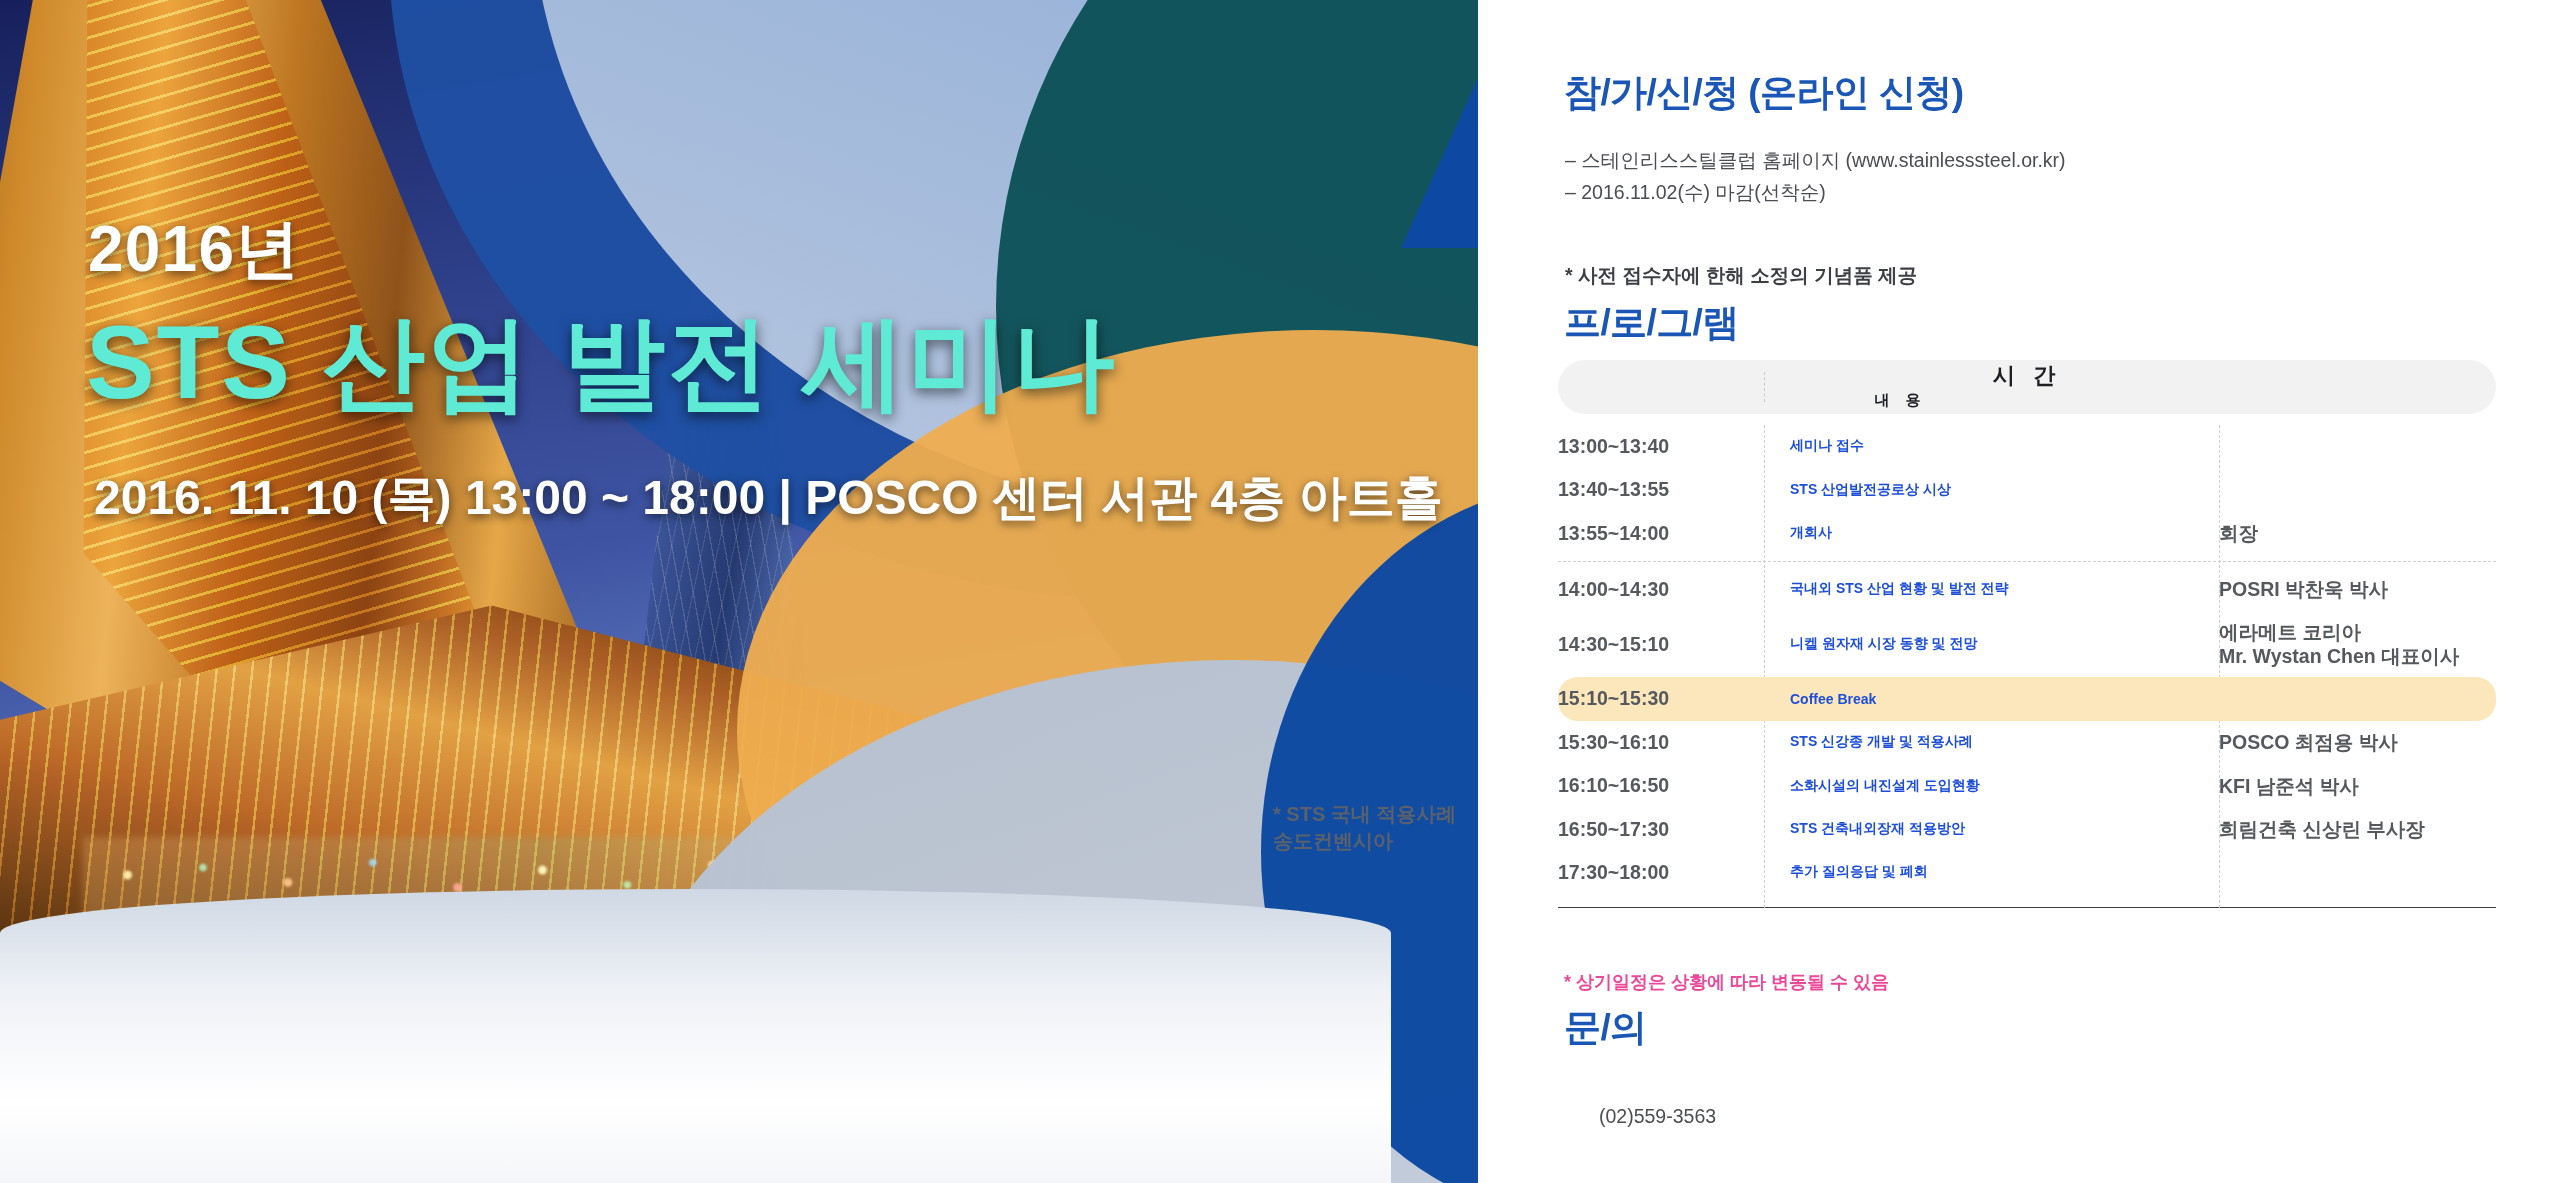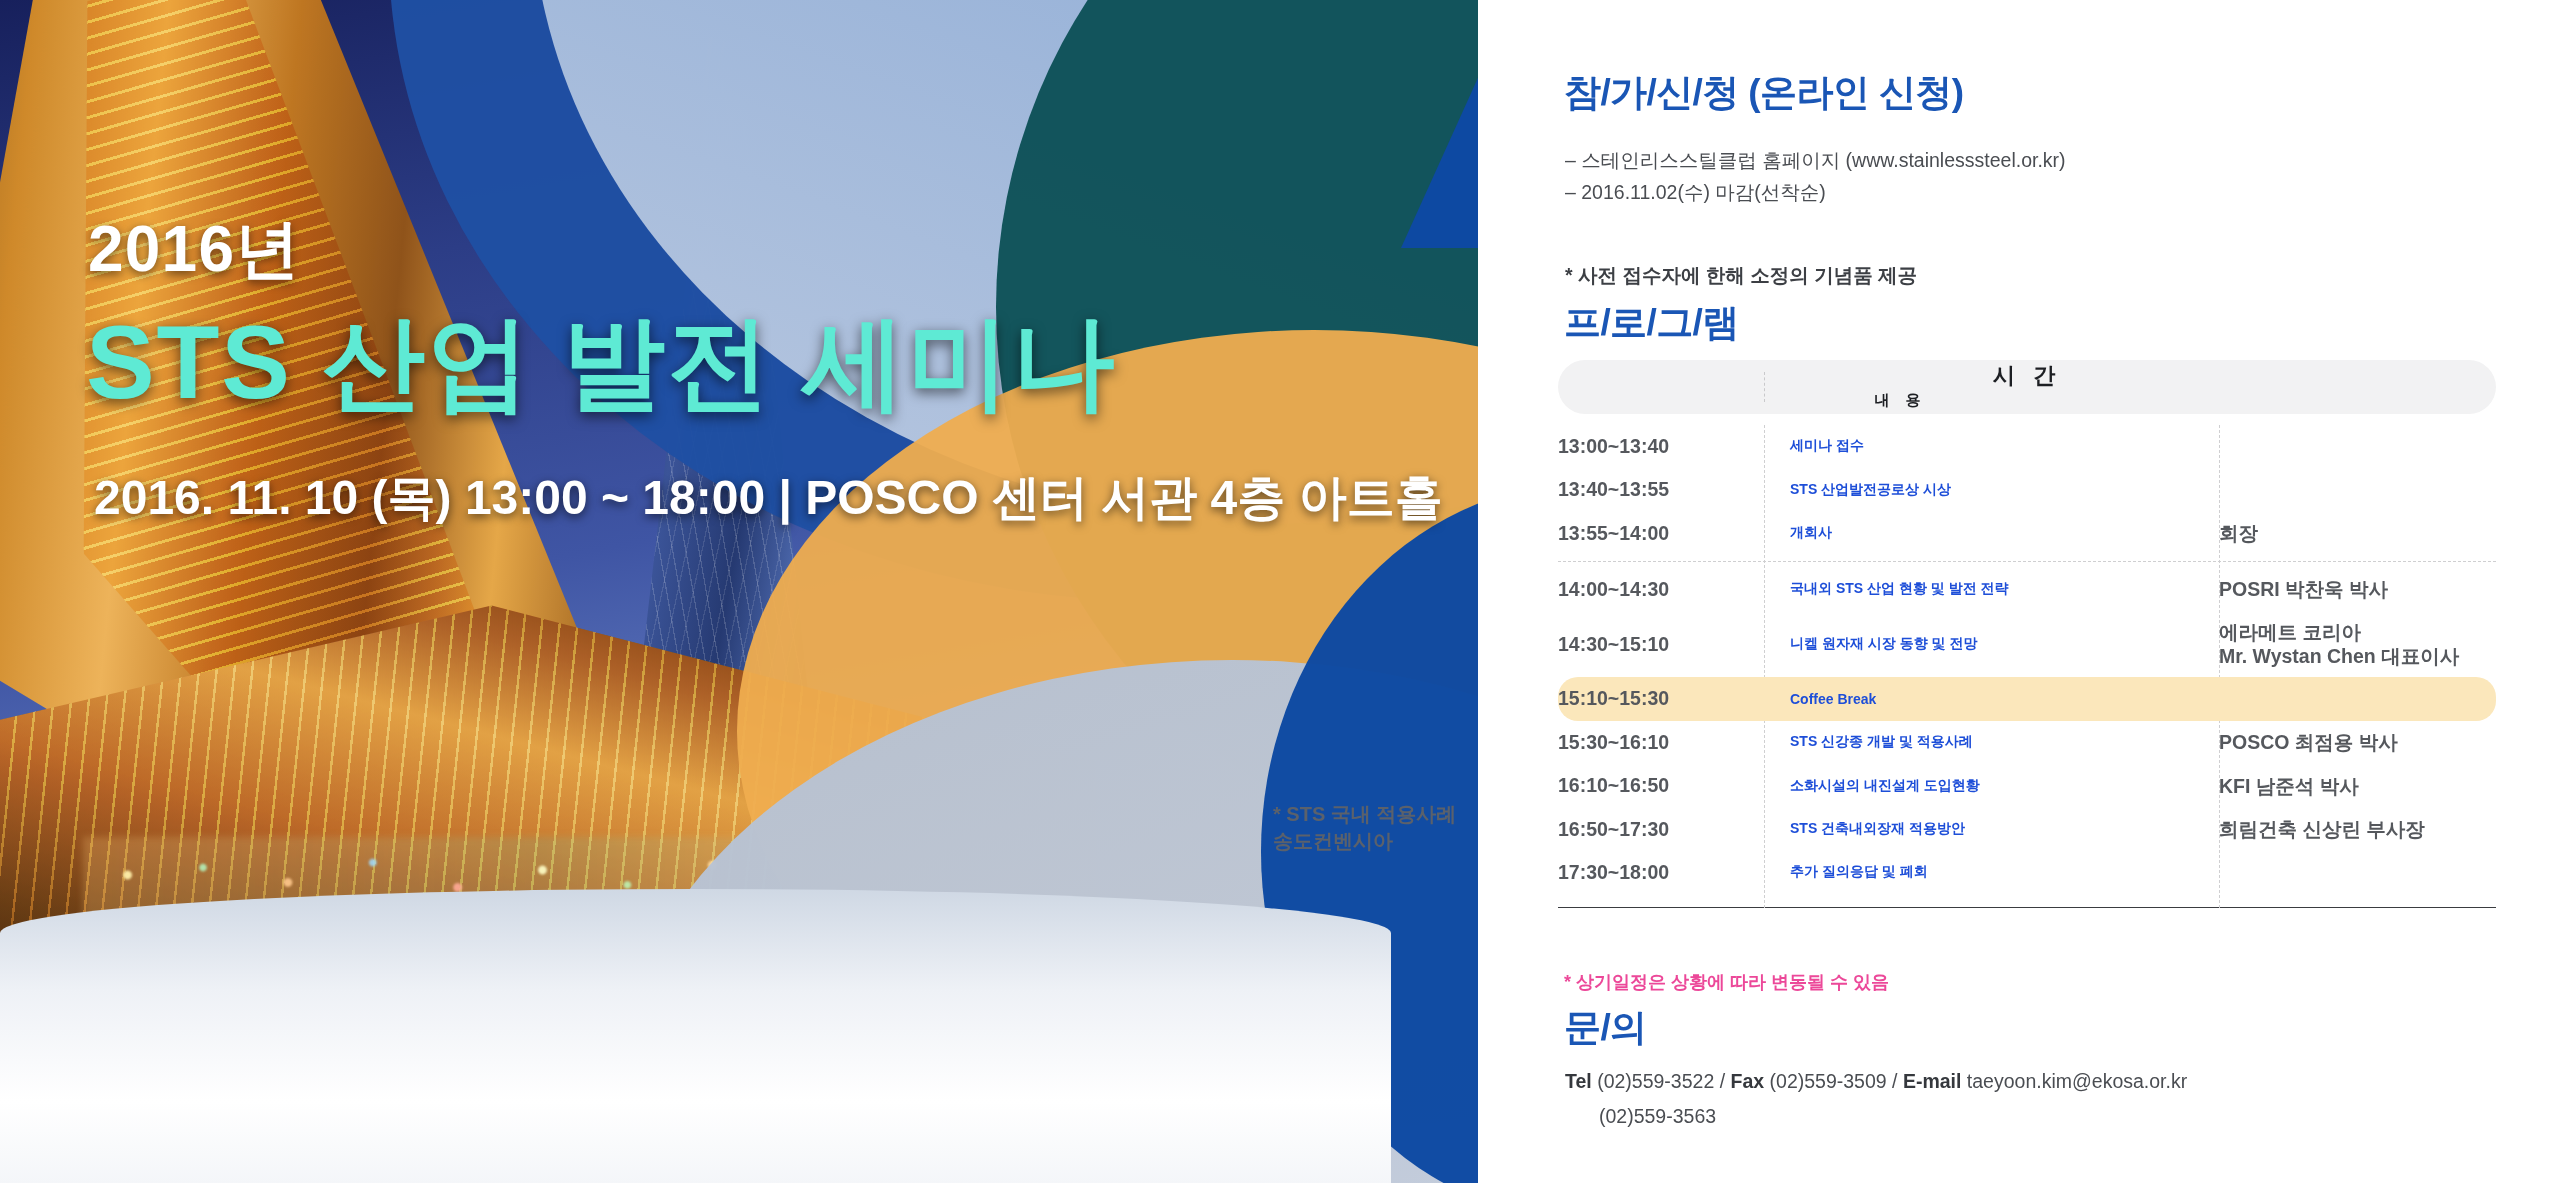--- a/index.html
+++ b/index.html
@@ -384,27 +384,17 @@
             </div>
           </div>
           <div style="height: 0px; border-top: 1.8px solid rgb(58, 60, 64); margin-top: 13px;"></div>
         </div>
     </div>
 
     <div class="foot-note">* 상기일정은 상황에 따라 변동될 수 있음</div>
 
     <div class="h-blue sec3-title">문/의</div>
 
-    <div class="contact-line">
-      <b>Tel</b>
-      <span>(02)559-3522</span>
-      <span>/</span>
-      <b>Fax</b>
-      <span>(02)559-3509</span>
-      <span>/</span>
-      <b>E-mail</b>
-      <span>taeyoon.kim@ekosa.or.kr</span>
-    </div>
     <div class="contact-line2">(02)559-3563</div>
 
   </div>
 </div>
 
 
 </body></html>

